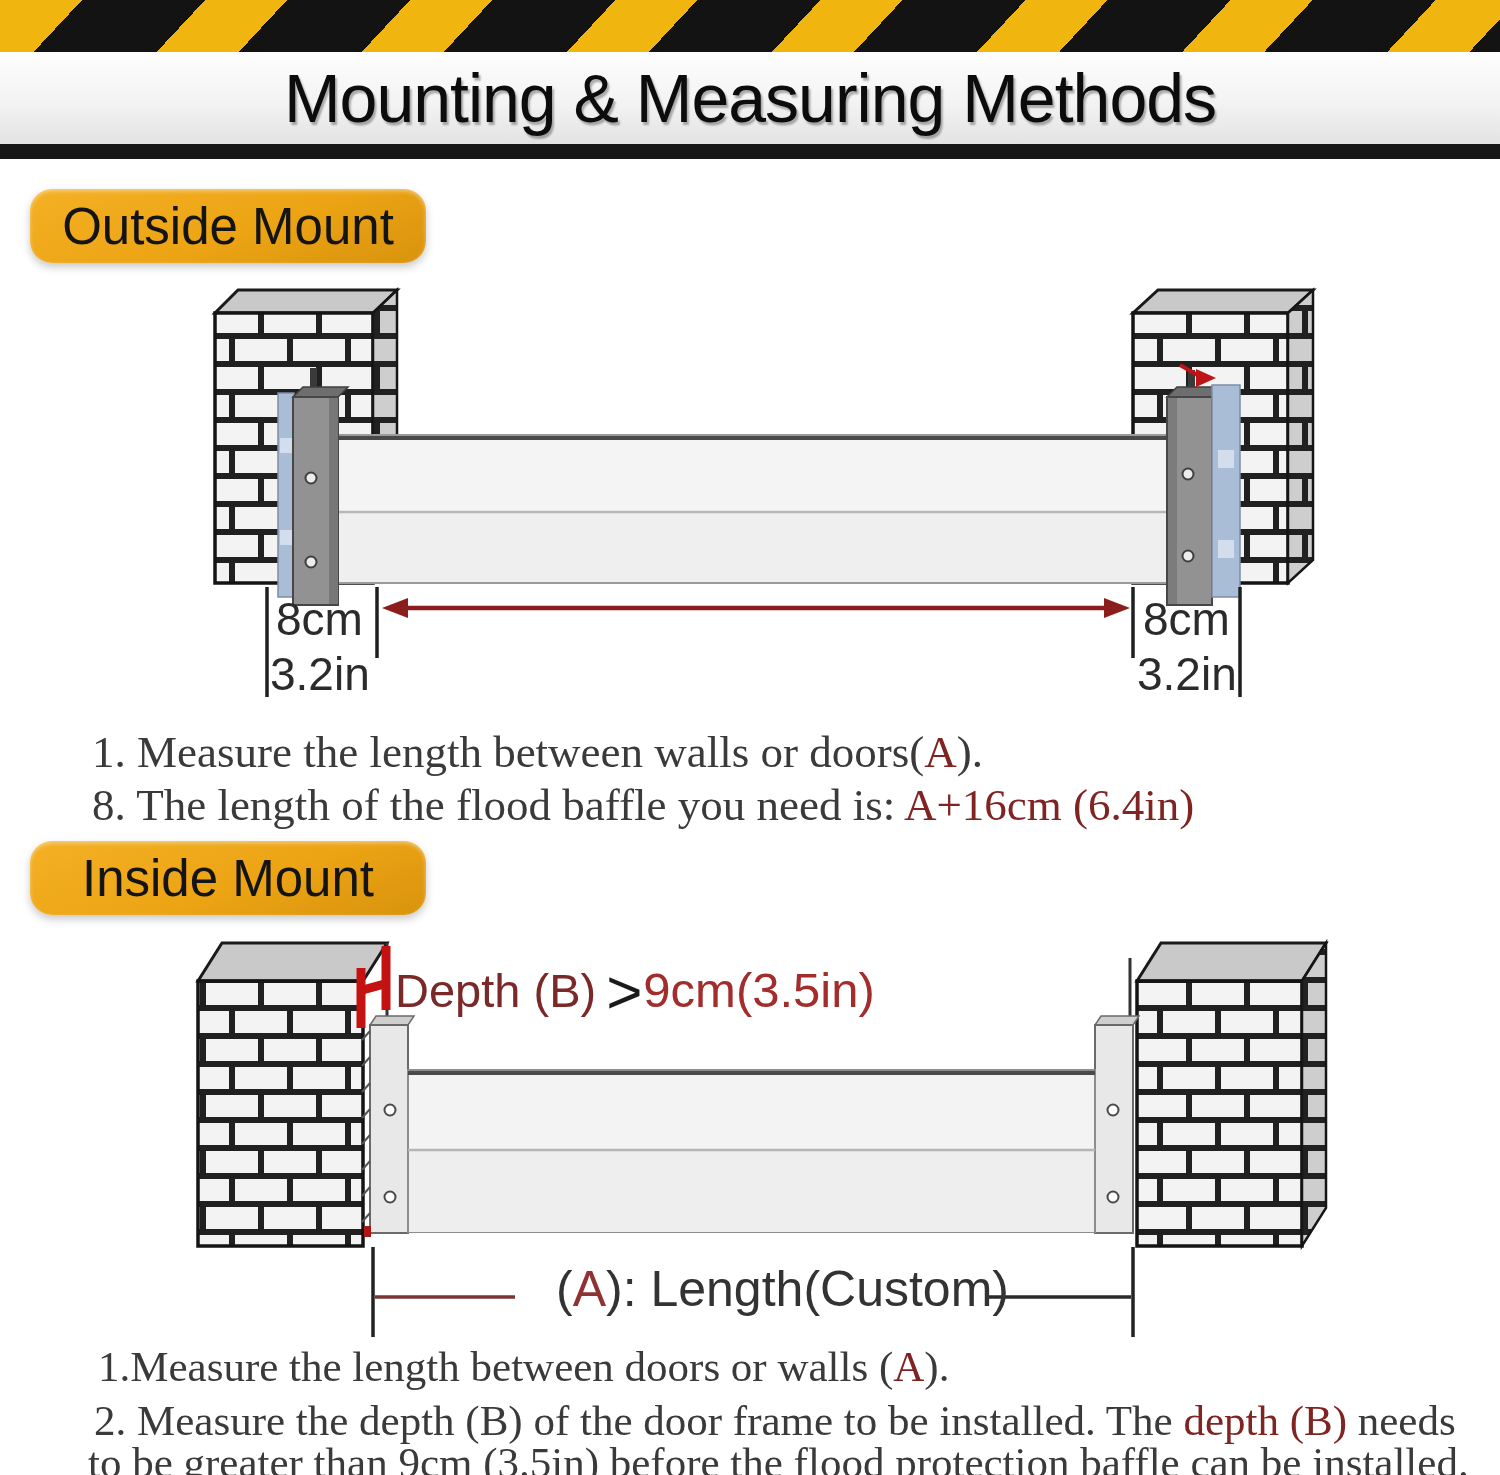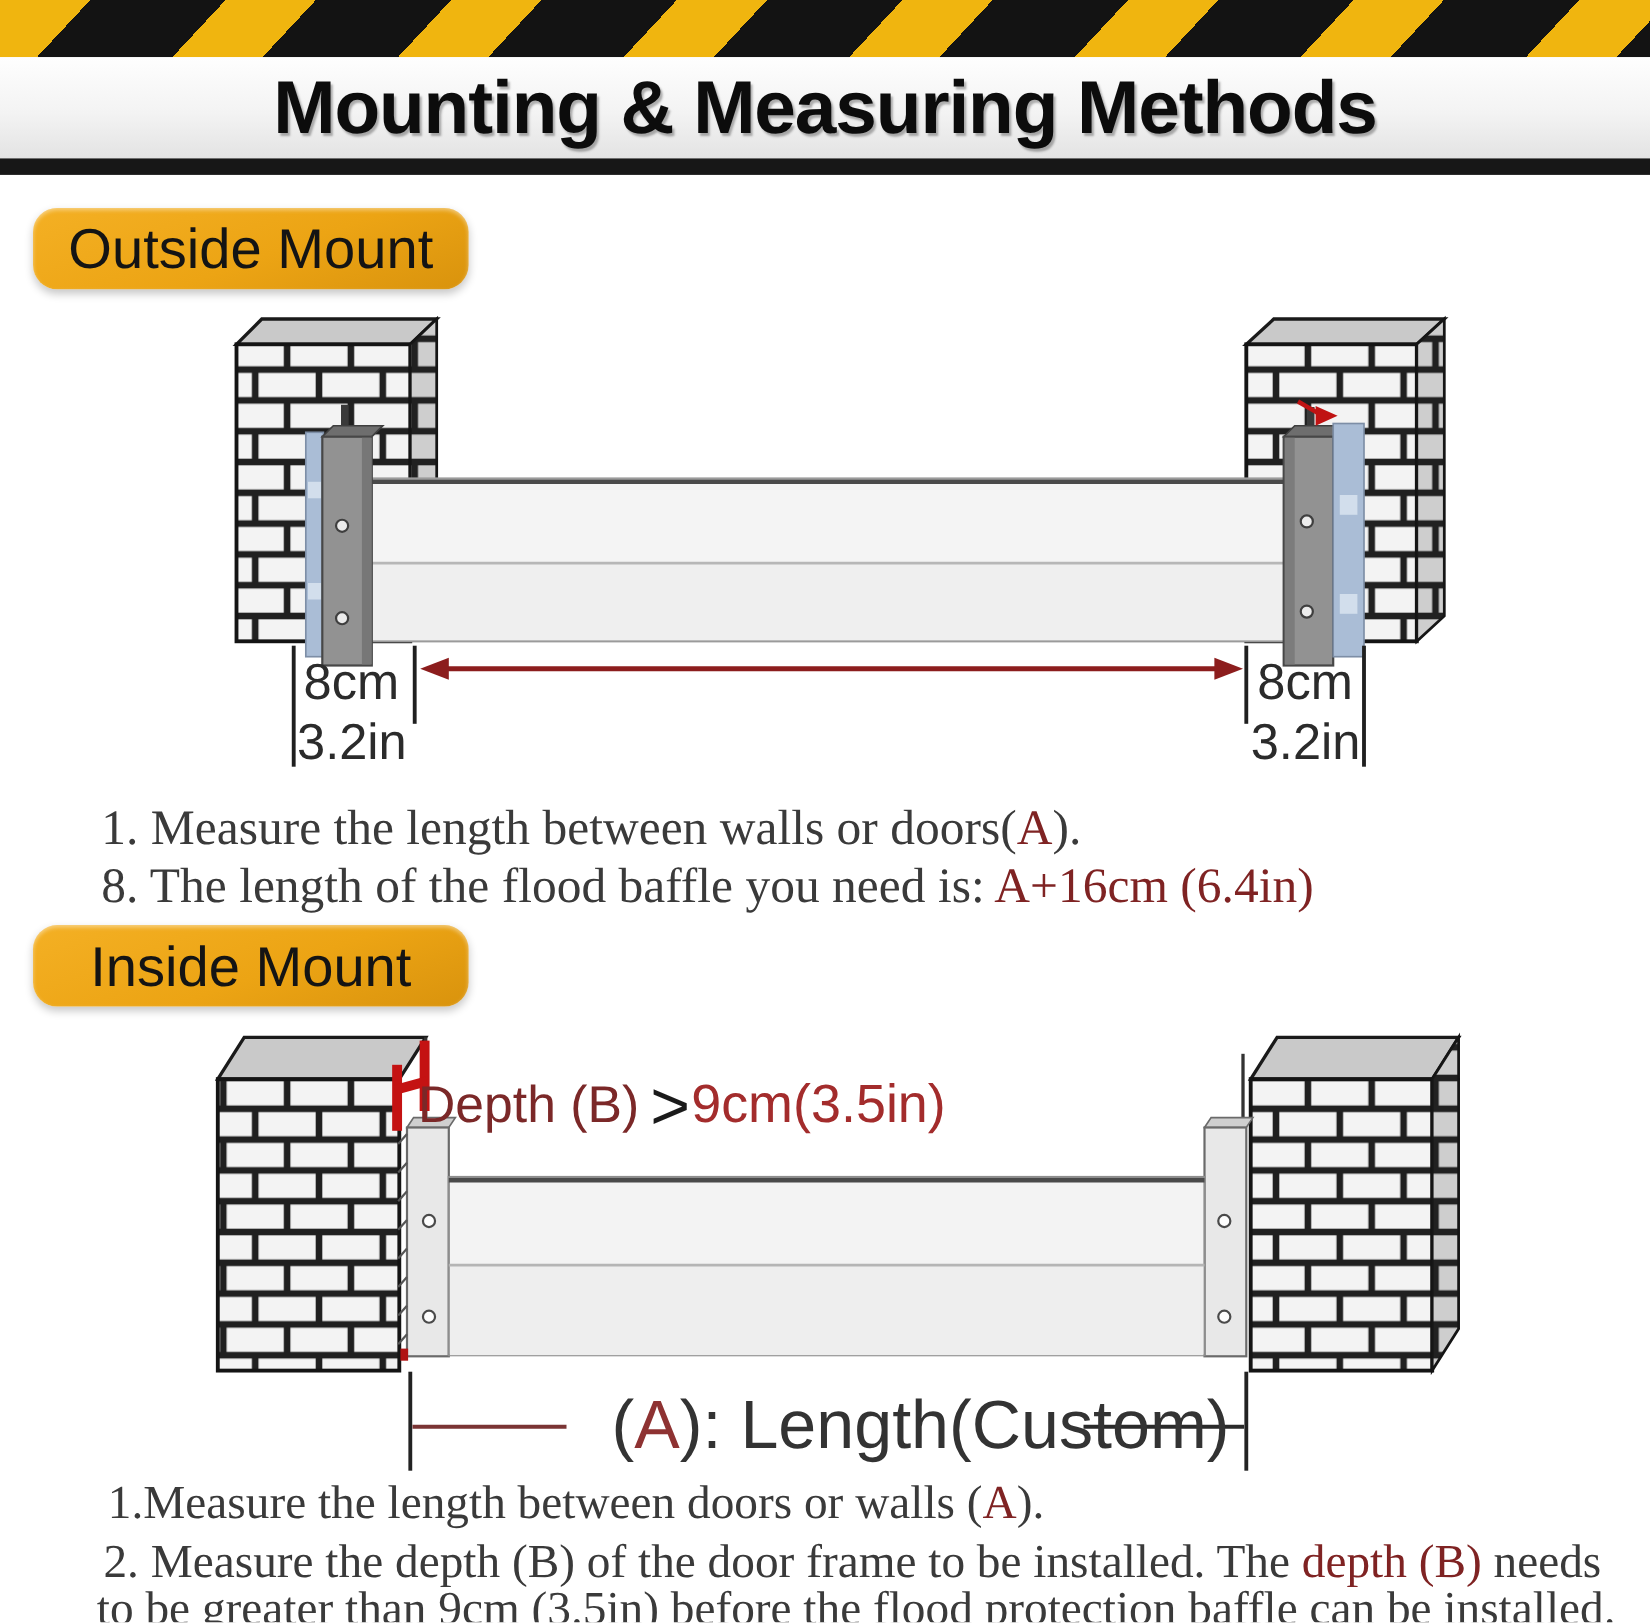--- a/index.html
+++ b/index.html
@@ -5,21 +5,21 @@
   html,body{margin:0;padding:0;background:#ffffff;}
   .page{position:relative;width:1500px;height:1475px;background:#ffffff;overflow:hidden;
         font-family:"Liberation Sans", sans-serif;}
 
   
   .hazard{position:absolute;top:0;left:0;right:0;height:52px;
           background:repeating-linear-gradient(133deg,#f0b50f 0 60px,#131313 60px 150px);}
   .title-band{position:absolute;top:52px;left:0;right:0;height:92px;
           background:linear-gradient(180deg,#fefefe 0%,#f3f3f3 55%,#e3e3e3 100%);
           display:flex;align-items:center;justify-content:center;}
-  .title-band h1{margin:0;font-size:68px;font-weight:700;color:#0c0c0c;letter-spacing:-1px;
+  .title-band h1{margin:0;font-size:68px;font-weight:400;color:#0c0c0c;letter-spacing:-1px;
           text-shadow:2px 3px 2px rgba(0,0,0,0.30);}
   .black-bar{position:absolute;top:144px;left:0;right:0;height:15px;background:#171717;}
 
   
   .badge{position:absolute;left:30px;width:396px;height:74px;border-radius:22px;
          background:linear-gradient(160deg,#f4b024 0%,#eca414 55%,#d9930d 100%);
          box-shadow:0 4px 8px rgba(0,0,0,0.22), inset 0 2px 4px rgba(255,255,255,0.45);
          display:flex;align-items:center;justify-content:center;
          font-size:51px;color:#141414;white-space:nowrap;}
   .badge-outside{top:189px;}
@@ -33,26 +33,26 @@
   
   .lbl{position:absolute;white-space:nowrap;color:#2b2b2b;}
   .dim{font-size:46px;}
   .lbl-8cm-left{left:276px;top:592px;}
   .lbl-32in-left{left:270px;top:647px;}
   .lbl-8cm-right{left:1143px;top:592px;}
   .lbl-32in-right{left:1137px;top:647px;}
   .arrow-label{left:506px;top:623px;font-size:46px;color:#2b2b2b;}
   .arrow-A{font-size:58px;font-weight:700;color:#ce1f1f;margin-right:2px;}
 
-  .depth-label{left:380px;top:956px;font-size:47px;margin-top:14px;}
+  .depth-label{left:395px;top:956px;font-size:47px;}
   .depth-name{color:#7b2828;}
   .depth-gt{font-size:62px;color:#1a1a1a;letter-spacing:-3px;margin:0 4px 0 10px;vertical-align:-6px;}
   .depth-value{color:#a32c2c;font-size:49px;}
 
-  .insideA-label{left:556px;top:1260px;font-size:62px;color:#333333;}
+  .insideA-label{left:556px;top:1260px;font-size:50px;color:#333333;}
   .insideA-red{color:#8e3232;}
 
   .ins{font-size:45px;color:#3a3a3a;font-family:Liberation Serif, serif;}
   .ins-red{color:#7f2323;}
   .ins-o1{left:92px;top:726px;}
   .ins-o2{left:92px;top:779px;}
   .ins-b{font-size:43px;}
   .ins-b1{left:98px;top:1342px;}
   .ins-b2{left:94px;top:1396px;}
   .ins-b3{left:88px;top:1438px;}

